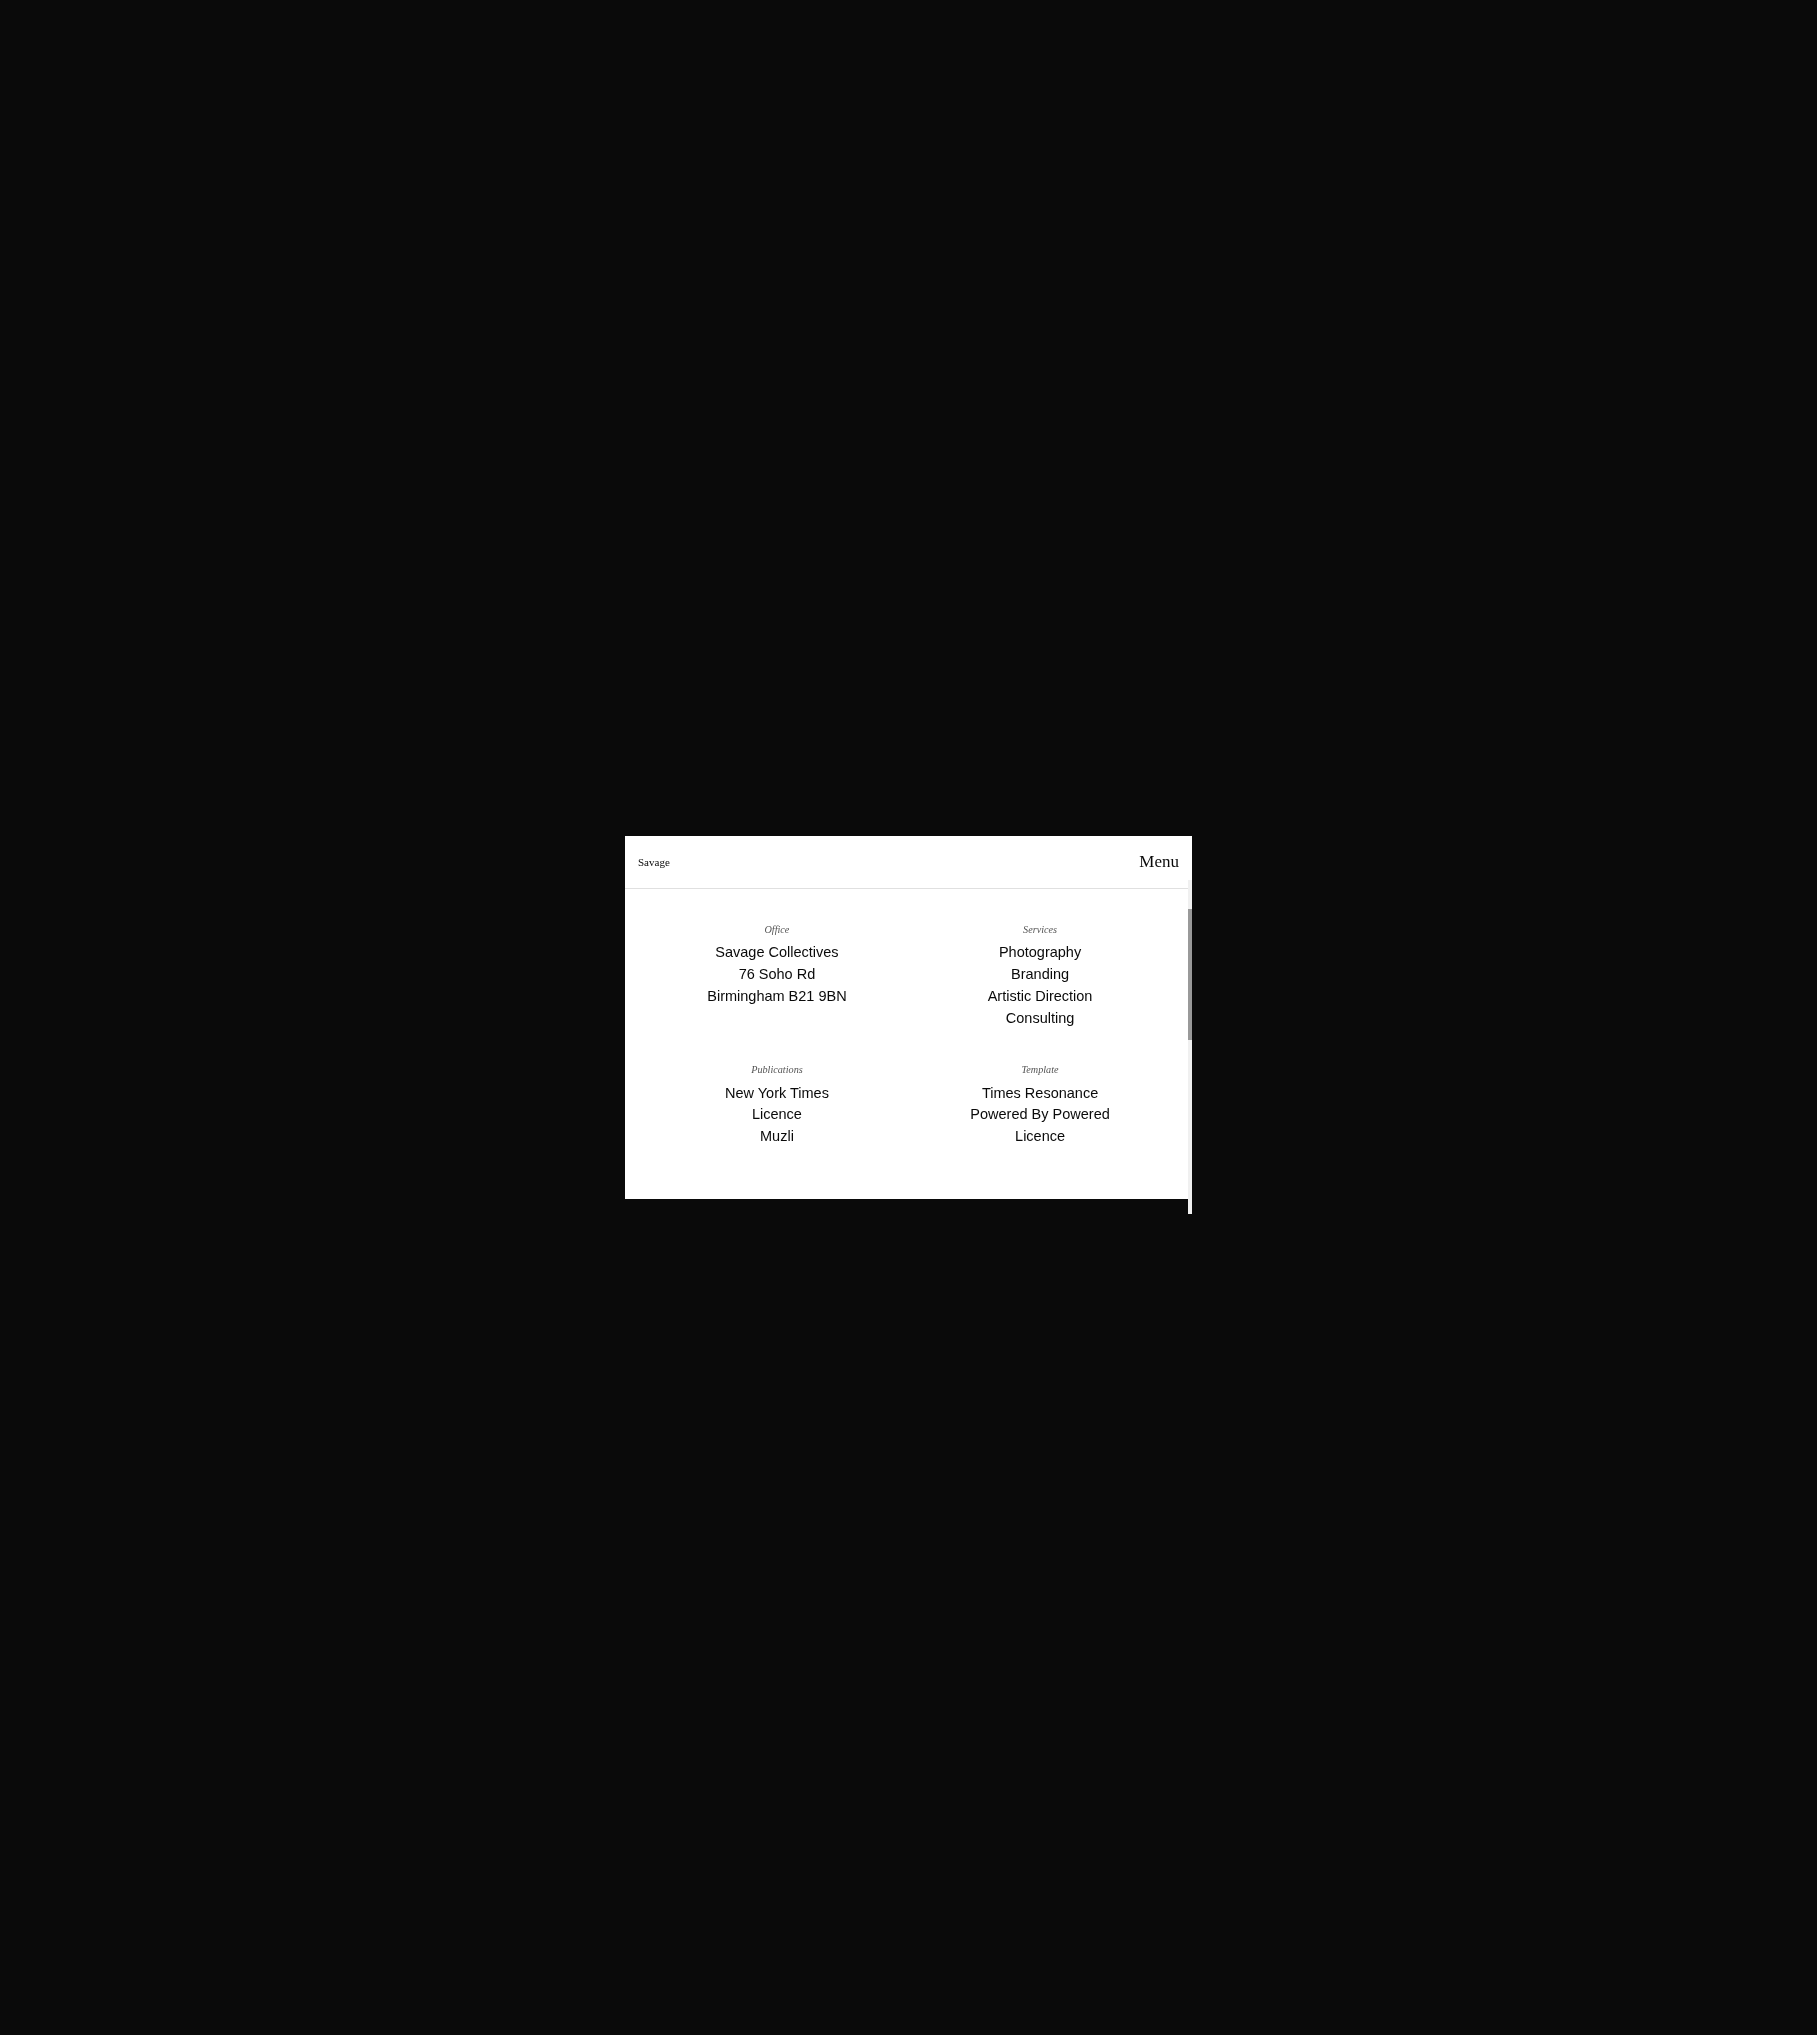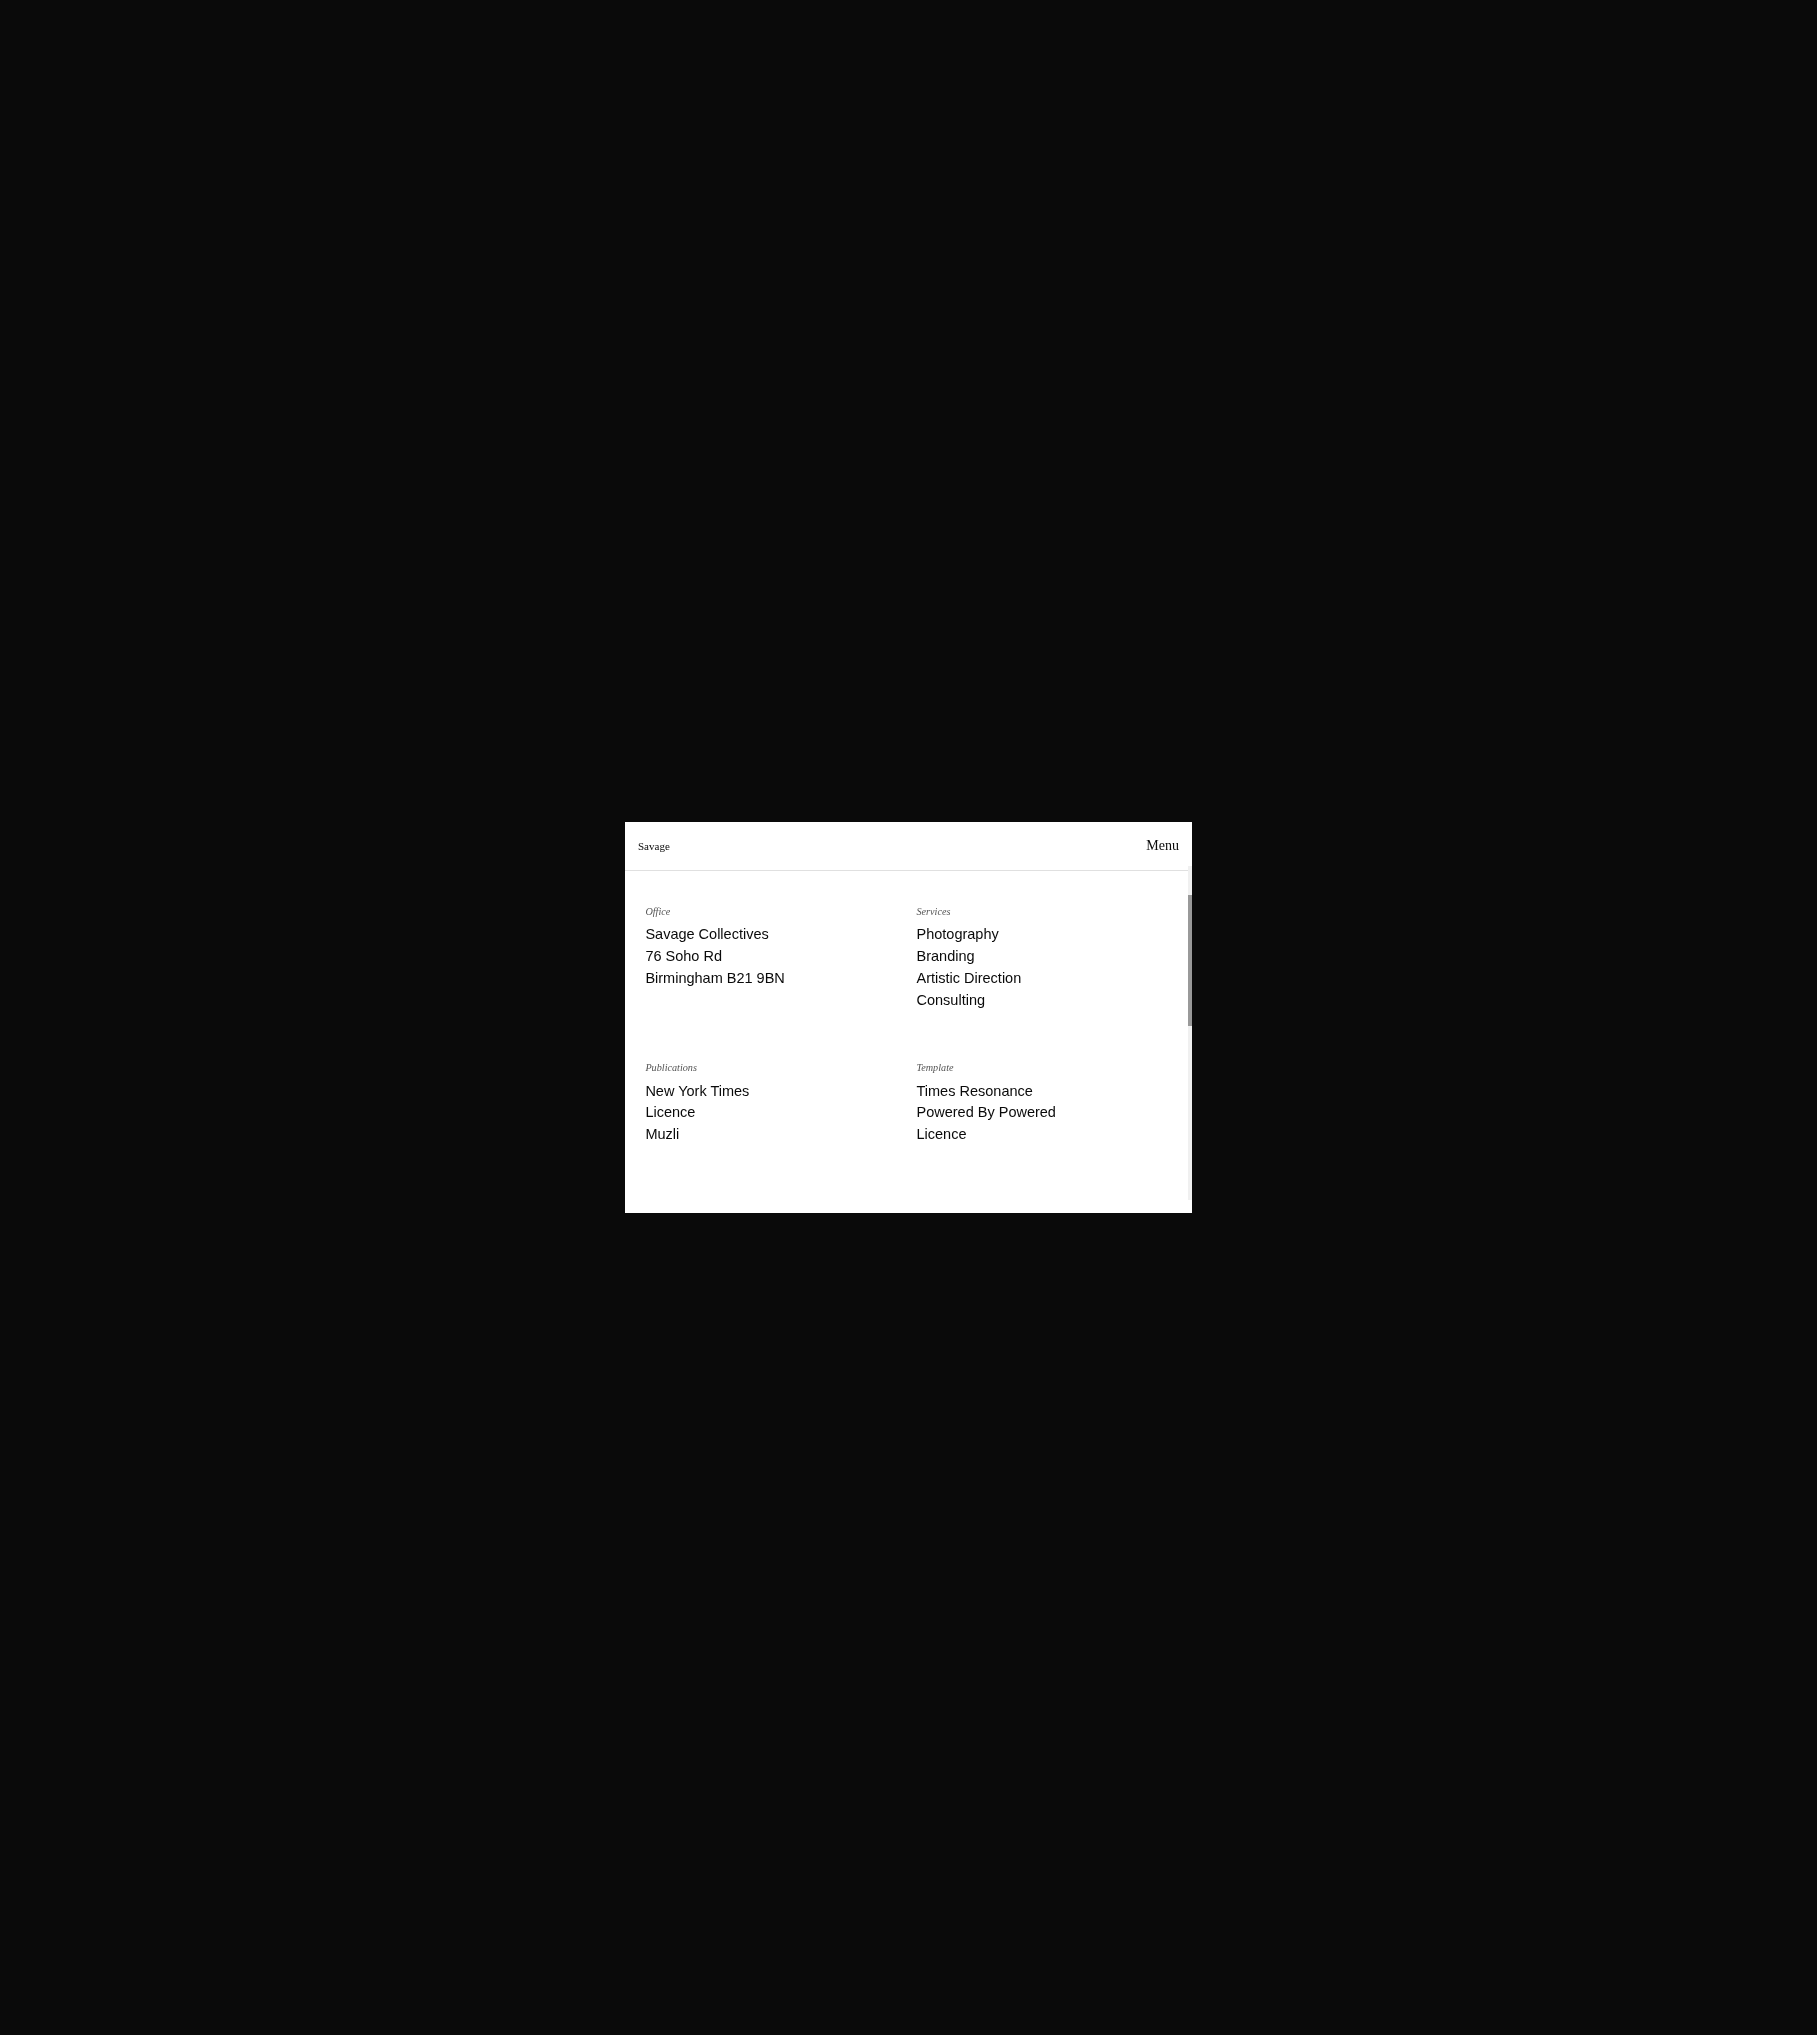--- a/index.html
+++ b/index.html
@@ -42,32 +42,33 @@
 
     .brand-name {
       font-family: Georgia, serif;
       font-size: 11px;
       color: #0a0a0a;
       font-weight: normal;
     }
 
     .menu-label {
       font-family: Georgia, serif;
-      font-size: 14px;
+      font-size: 17px;
       color: #0a0a0a;
       cursor: pointer;
     }
 
     .content-area {
       padding: 22px 20.4px 29px 20.4px;
       display: grid;
       grid-template-columns: 1fr 1fr;
-      gap: 16px;
+      gap: 0;
       overflow-y: auto;
       max-height: 378px;
+      text-align: center;
     }
 
     
     .content-area::-webkit-scrollbar {
       width: 5.8px;
     }
     .content-area::-webkit-scrollbar-track {
       background: #f0f0f0;
     }
     .content-area::-webkit-scrollbar-thumb {

